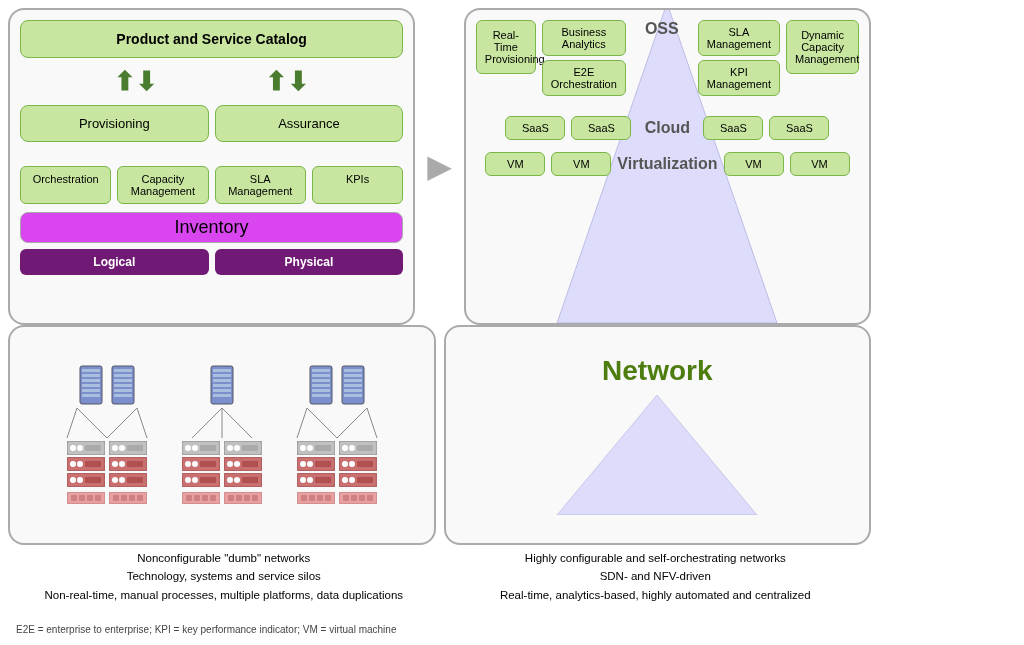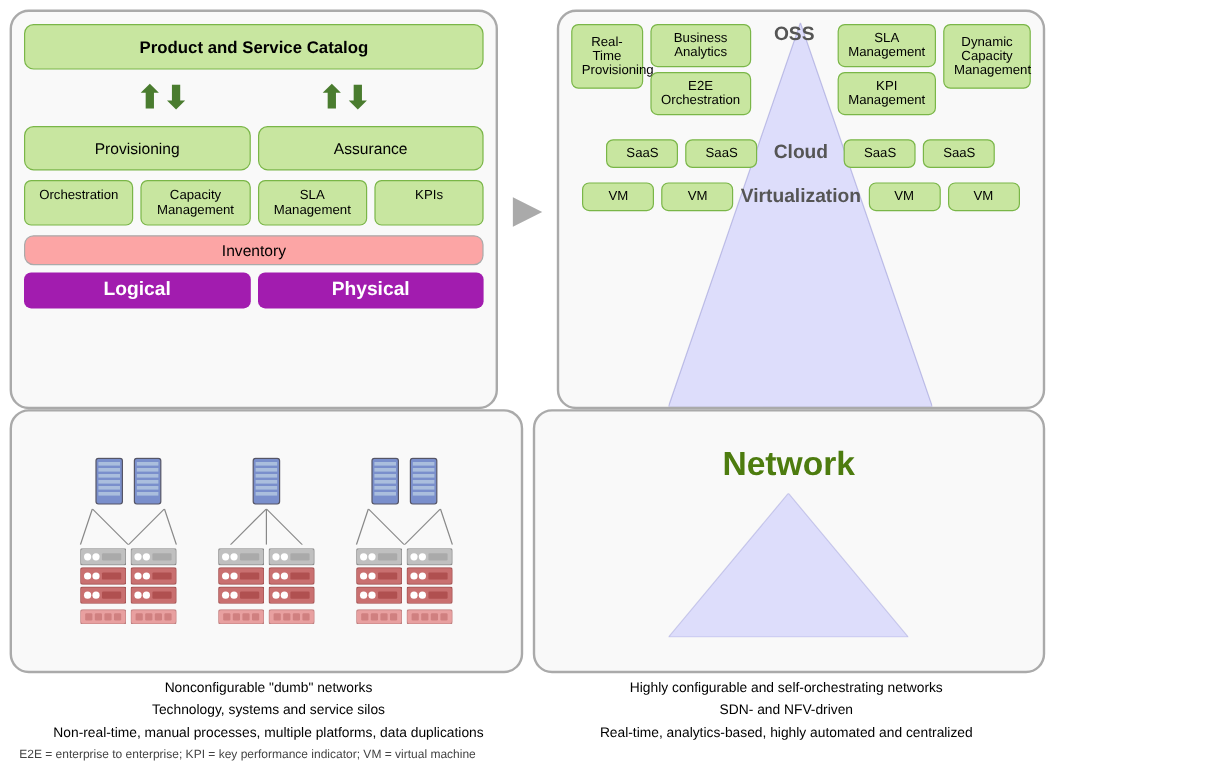--- a/index.html
+++ b/index.html
@@ -73,20 +73,21 @@
       border-radius: 8px;
       flex: 1;
       text-align: center;
       padding: 10px;
       font-size: 13px;
     }
 
     .small-boxes-row {
       display: flex;
       gap: 6px;
+      margin-top: 16px;
     }
 
     .small-green-box {
       background: #c8e6a0;
       border: 1.5px solid #7ab648;
       border-radius: 6px;
       flex: 1;
       text-align: center;
       padding: 6px 4px;
       font-size: 11px;
@@ -96,36 +97,36 @@
       display: flex;
       flex-direction: column;
       gap: 6px;
     }
 
     .inventory-label {
       text-align: center;
       border: 1.5px solid #aaa;
       border-radius: 8px;
       padding: 4px;
-      font-size: 13px;
-      background: #fca5a5;
+      font-size: 18px;
+      background: #d946ef;
     }
 
     .logical-physical-row {
       display: flex;
       gap: 6px;
     }
 
     .dark-green-box {
-      background: #a21caf;
+      background: #701a75;
       border-radius: 6px;
       flex: 1;
       text-align: center;
       padding: 6px;
-      font-size: 16px;
+      font-size: 12px;
       color: #fff;
       font-weight: bold;
     }
 
     
     .right-top {
       border: 2px solid #aaa;
       border-radius: 16px;
       padding: 10px;
       flex: 1;
@@ -264,21 +265,21 @@
     .bottom-text-left, .bottom-text-right {
       flex: 1;
       text-align: center;
       line-height: 1.6;
     }
 
     .footnote {
       font-size: 10px;
       color: #444;
       padding: 2px 8px;
-      margin-top: 2px;
+      margin-top: 18px;
     }
 
     
     .server-group {
       display: flex;
       flex-direction: column;
       align-items: center;
       gap: 3px;
     }
 

